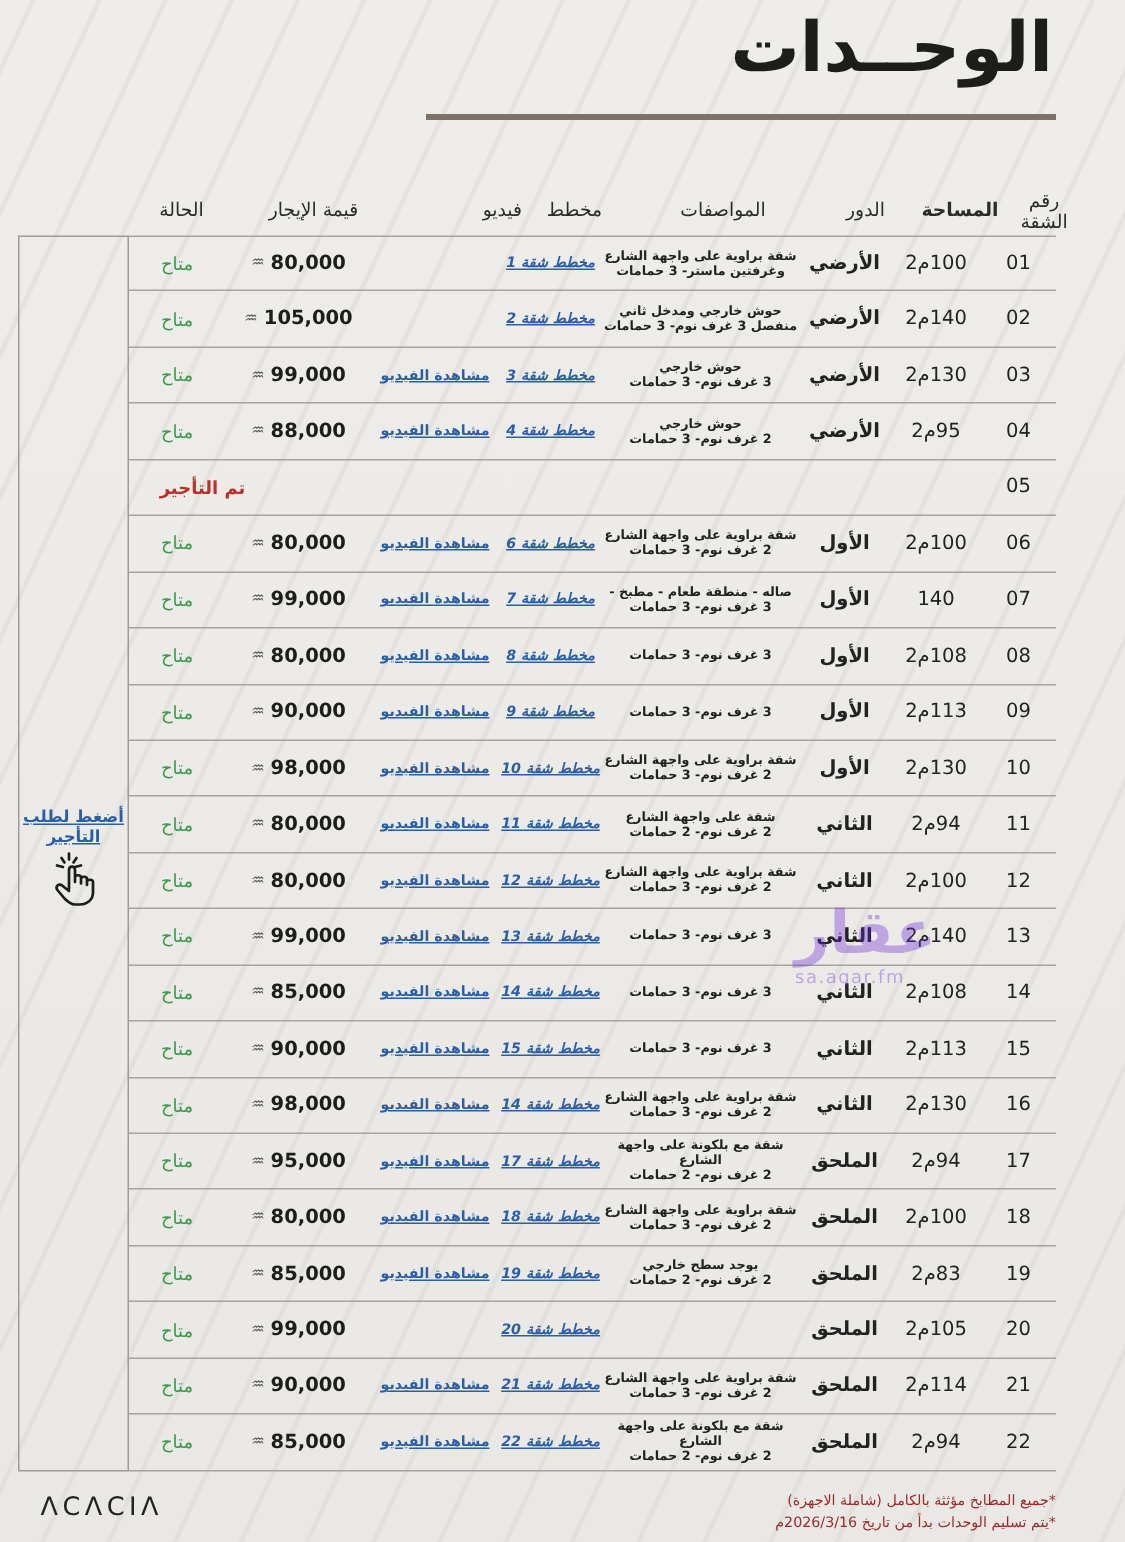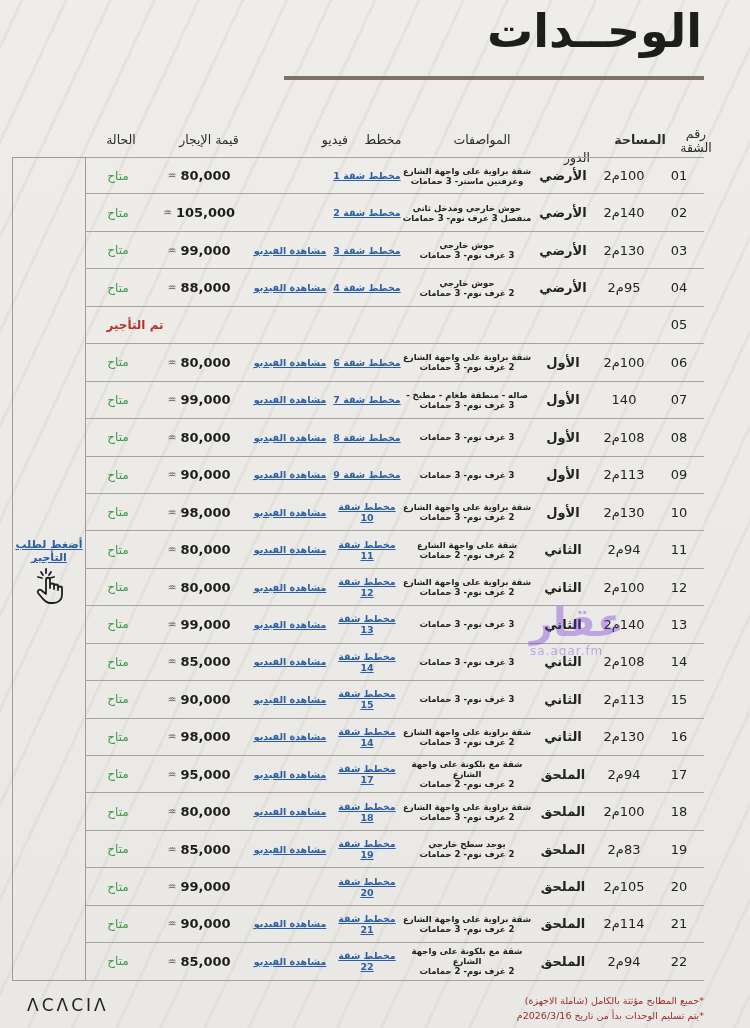--- a/index.html
+++ b/index.html
@@ -82,21 +82,21 @@
       height: 100%;
       display: flex;
       align-items: center;
       justify-content: center;
       text-align: center;
     }
     .c-num { right: 0; width: 50px; font-size: 13px; color: #222; }
     .c-area { right: 50px; width: 60px; font-size: 13px; color: #222; }
     .c-floor { right: 110px; width: 62px; font-size: 13px; font-weight: bold; color: #222; margin-left: 44px; }
     .c-desc { right: 172px; width: 130px; font-size: 8.5px; line-height: 10px; color: #222; font-weight: bold; white-space: pre-line; }
-    .c-plan { right: 302px; width: 70px; font-size: 9.5px; }
+    .c-plan { right: 302px; width: 70px; font-size: 9.5px; font-style: italic; }
     .c-video { right: 372px; width: 84px; font-size: 9.5px; }
     .c-price { right: 456px; width: 98px; font-size: 13px; font-weight: bold; color: #1d1d1b; direction: ltr; }
     .c-status { right: 554px; width: 64px; font-size: 12px; color: #3a9a4a; }
     .c-status.rented { right: 520px; width: 98px; color: #b8322a; font-weight: bold; font-size: 12px; }
     .link {
       color: #2a5fa8;
       text-decoration: underline;
       cursor: pointer;
       font-weight: bold;
     }
@@ -161,21 +161,21 @@
 </head>
 <body>
 
 <div class="title">الوحــدات</div>
 <div class="title-rule"></div>
 
 <div class="header-row">
   <div class="hcell" style="right:0;width:48px;white-space:pre-line;top:2px;">رقم
 الشقة</div>
   <div class="hcell" style="right:48px;width:64px;top:8px;font-weight:bold;">المساحة</div>
-  <div class="hcell" style="right:112px;width:62px;top:26px;">الدور</div>
+  <div class="hcell" style="right:112px;width:62px;top:8px;">الدور</div>
   <div class="hcell" style="right:174px;width:128px;top:8px;">المواصفات</div>
   <div class="hcell" style="right:302px;width:70px;top:8px;">مخطط</div>
   <div class="hcell" style="right:372px;width:84px;top:8px;text-align:right;">فيديو</div>
   <div class="hcell" style="right:456px;width:110px;top:8px;">قيمة الإيجار</div>
   <div class="hcell" style="right:566px;width:66px;top:8px;">الحالة</div>
 </div>
 
 <div class="table-frame">
   <div class="side-col"></div>
   <div class="rows" id="rows">

